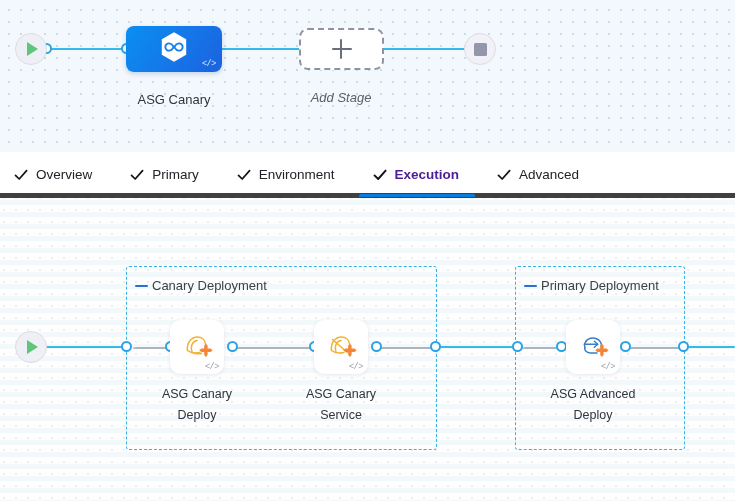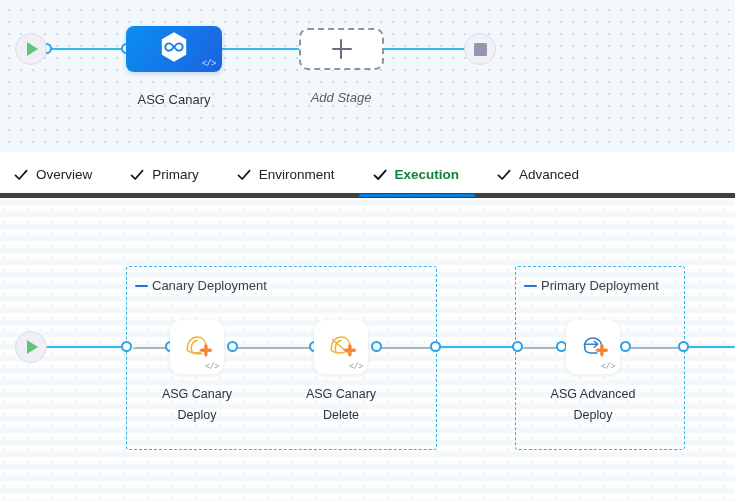--- a/index.html
+++ b/index.html
@@ -32,21 +32,21 @@
     display:flex;align-items:center;height:45px;
     padding:0 0;margin-right:38px;
     font-size:13.5px;color:#22222a;cursor:pointer;position:relative;
     white-space:nowrap;
   }
   .tab .chk{
     display:inline-block;width:14px;height:14px;margin-right:8px;
     position:relative;flex:0 0 auto;
   }
   .tab .chk svg{display:block;}
-  .tab.active{font-weight:bold;color:#15803d;}
+  .tab.active{font-weight:bold;color:#4c1d95;}
   .tab.active:after{
     content:"";position:absolute;left:-14px;right:-16px;bottom:0;height:3px;
     background:#0a7de0;border-radius:2px 2px 0 0;
   }
 
   
   .exec-canvas{
     position:absolute;left:0;top:198px;width:735px;height:303px;
     background-color:#fdfdfe;
     background-image:
@@ -310,21 +310,21 @@
             <path d="M20.2 22.3 l2.6 -2.1 v4.2 z"></path>
             <path d="M33.6 22.3 l-2.6 -2.1 v4.2 z"></path>
           </g>
         </svg>
       </span>
       <span class="codebadge">&lt;/&gt;</span>
     </div>
     <div class="dot" style="left:371px;top:143px;"></div>
     <div class="step-label" style="left:281px;top:186px;">
       <div>ASG Canary</div>
-      <div>Delete</div>
+      <div>Service</div>
     </div>
 
     <div class="dot" style="left:430px;top:143px;"></div>
 
     <div class="dot" style="left:512px;top:143px;"></div>
 
     <div class="dot" style="left:556px;top:143px;"></div>
     <div class="step-node" style="left:566px;top:122px;">
       <span class="step-ico">
         <svg width="36" height="32" viewBox="0 0 36 32">

